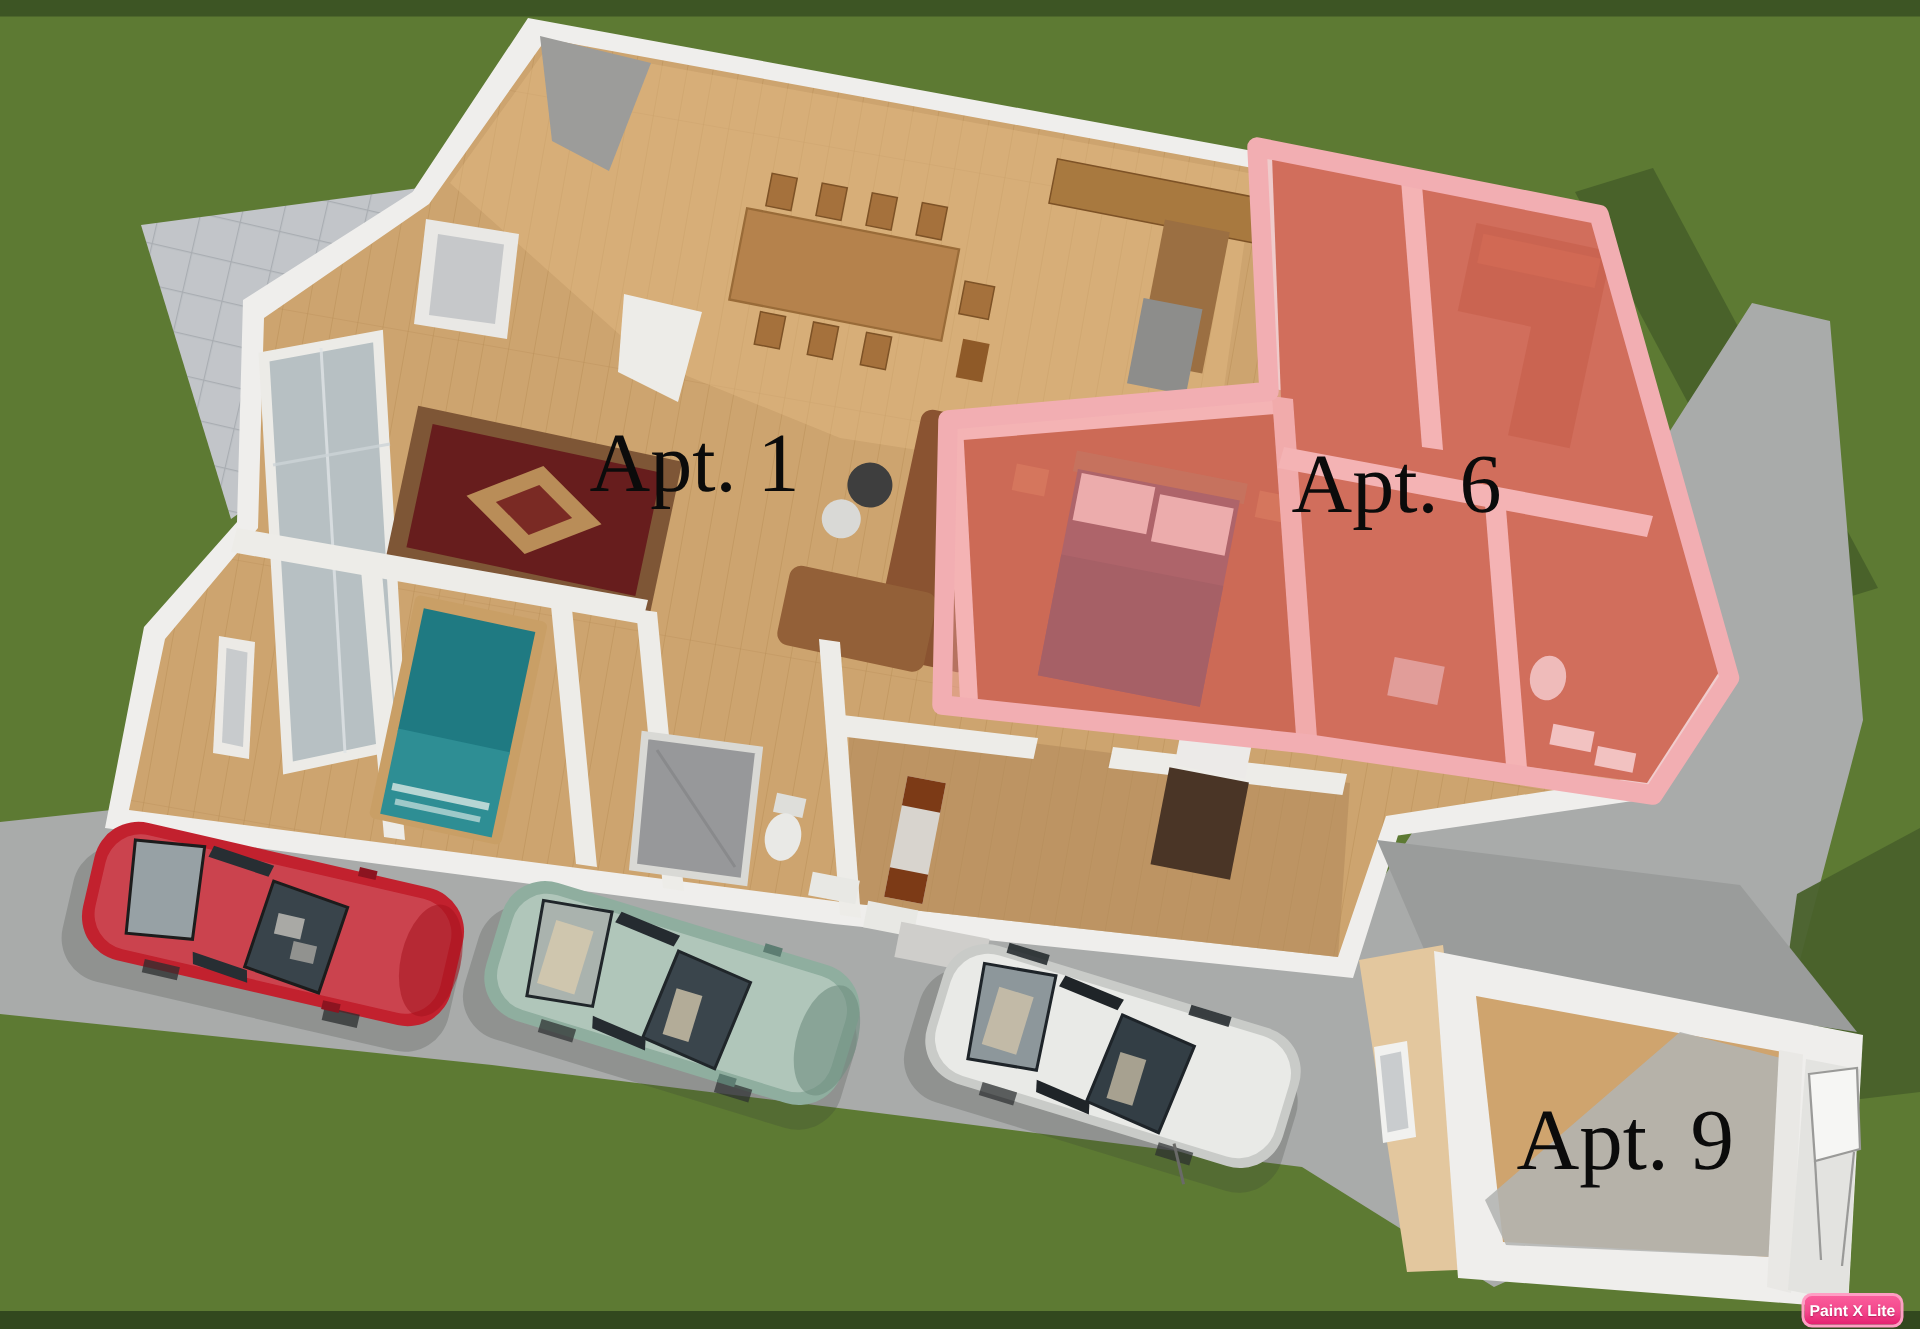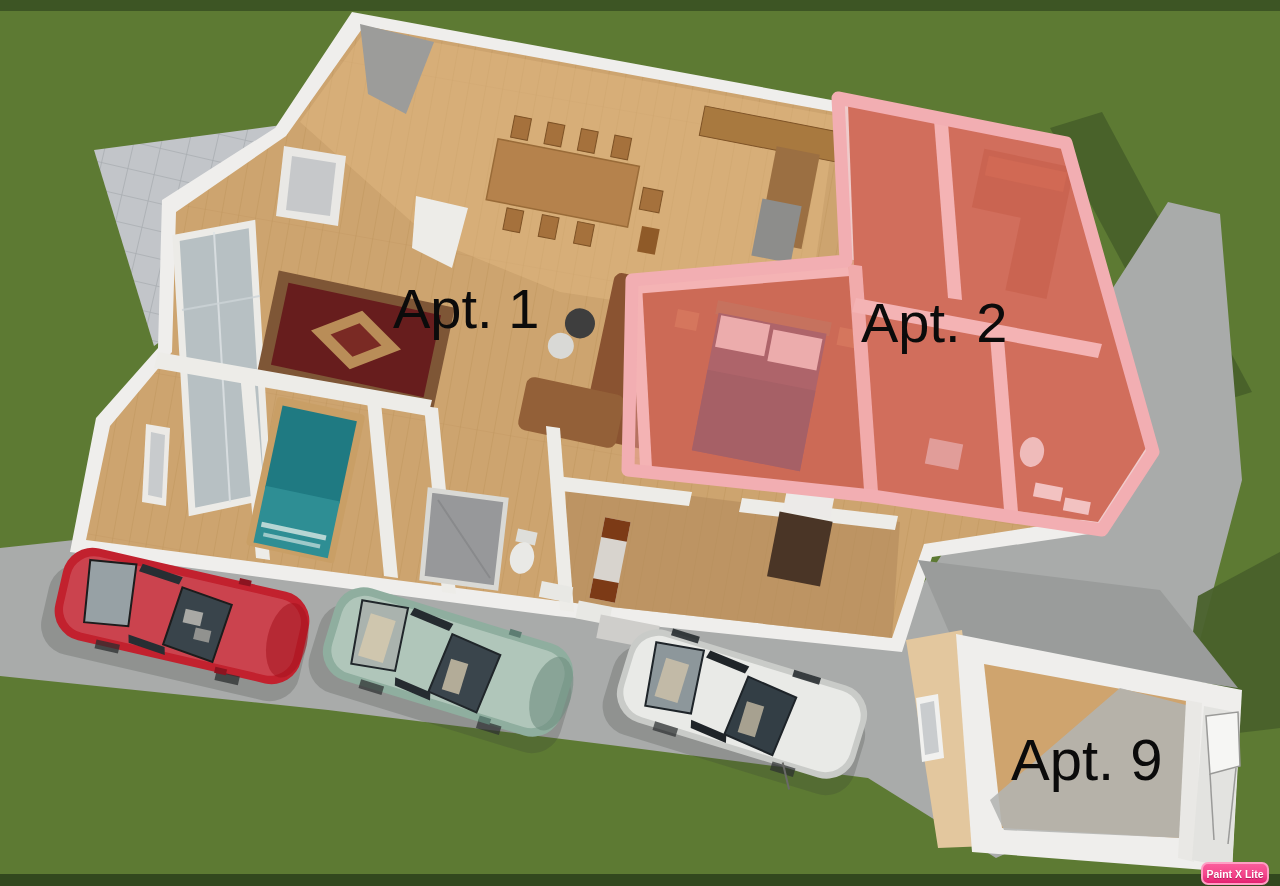--- a/index.html
+++ b/index.html
@@ -4,21 +4,21 @@
 <style>
   html,body{margin:0;padding:0;background:#222;}
   .scene{
     position:relative;width:1280px;height:886px;overflow:hidden;
     background:var(--grass,#5d7a33);
     font-family:"Liberation Sans",sans-serif;
   }
   .scene svg{position:absolute;left:0;top:0;}
   .apt-label{
     position:absolute;color:#0b0b0b;font-size:56px;font-weight:400;
-    white-space:nowrap;letter-spacing:0px;line-height:1;
+    white-space:nowrap;letter-spacing:0px;line-height:1;font-family:Liberation Serif, serif;
   }
   .apt-label.l1{left:393px;top:281px;}
   .apt-label.l2{left:861px;top:295px;}
   .apt-label.l3{left:1011px;top:731px;font-size:58px;}
   .watermark{
     position:absolute;left:1201px;top:862px;width:68px;height:23px;
     border-radius:7px;border:2px solid #ff9ec4;box-sizing:border-box;
     background:linear-gradient(180deg,#fa5d9b 0%,var(--watermark-pink,#f4478c) 55%,#e3206f 100%);
     color:#fff;font-size:10.5px;font-weight:bold;
     display:flex;align-items:center;justify-content:center;
@@ -269,17 +269,17 @@
       <rect x="-88" y="-52" width="28" height="7" fill="#1f2428" opacity="0.85"></rect>
       <rect x="40" y="-48" width="28" height="7" fill="#1f2428" opacity="0.85"></rect>
       <rect x="-78" y="42" width="24" height="9" fill="#2b2e2f" opacity="0.7"></rect>
       <rect x="46" y="46" width="24" height="9" fill="#2b2e2f" opacity="0.7"></rect>
       <line x1="56" y1="44" x2="70" y2="68" stroke="#6a6a68" stroke-width="2"></line>
     </g>
   </g>
 </svg>
 
   <div class="apt-label l1">Apt. 1</div>
-  <div class="apt-label l2">Apt. 2</div>
+  <div class="apt-label l2">Apt. 6</div>
   <div class="apt-label l3">Apt. 9</div>
 
   <div class="watermark">Paint X Lite</div>
 </div>
 
 </body></html>

